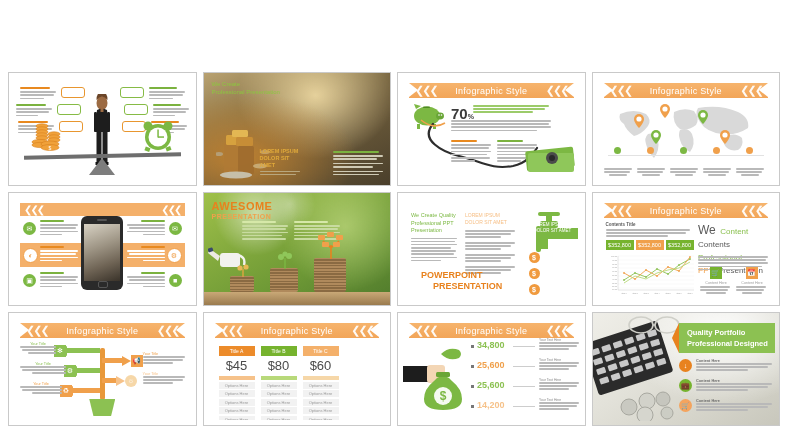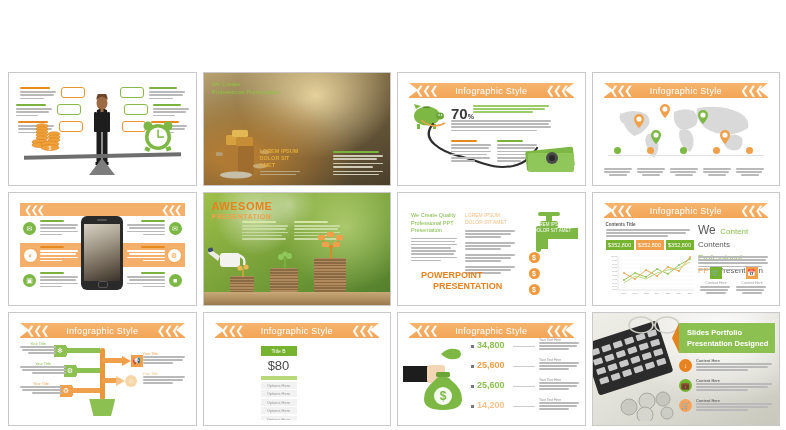--- a/index.html
+++ b/index.html
@@ -771,24 +771,46 @@
       </div>
     </div>
 
     <div class="slide">
       <div class="inner">
         <div class="ribbon">
           <span class="chev l">❮❮❮</span>
           <span class="rtxt">Infographic Style</span>
           <span class="chev r">❮❮❮</span>
         </div>
+        <div class="pcol" style="left:10px">
+          <div class="phead" style="background:#ec8b2a">Title A</div>
+          <div class="pprice">$45</div>
+          <div class="pbar" style="background:#f6c28a"></div>
+          <div class="prow">Options Here</div>
+          <div class="prow">Options Here</div>
+          <div class="prow">Options Here</div>
+          <div class="prow">Options Here</div>
+          <div class="prow">Options Here</div>
+
+        </div>
         <div class="pcol" style="left:52px">
           <div class="phead" style="background:#76b32e">Title B</div>
           <div class="pprice">$80</div>
           <div class="pbar" style="background:#b8d97a"></div>
+          <div class="prow">Options Here</div>
+          <div class="prow">Options Here</div>
+          <div class="prow">Options Here</div>
+          <div class="prow">Options Here</div>
+          <div class="prow">Options Here</div>
+
+        </div>
+        <div class="pcol" style="left:94px">
+          <div class="phead" style="background:#f4b06a">Title C</div>
+          <div class="pprice">$60</div>
+          <div class="pbar" style="background:#f6d7a8"></div>
           <div class="prow">Options Here</div>
           <div class="prow">Options Here</div>
           <div class="prow">Options Here</div>
           <div class="prow">Options Here</div>
           <div class="prow">Options Here</div>
 
         </div>
       </div>
     </div>
 
@@ -899,22 +921,22 @@
 
         <svg style="position:absolute;left:22px;bottom:4px;width:72px;height:36px" viewBox="0 0 72 36">
           <circle cx="14" cy="22" r="8" fill="#c9c9c1" stroke="#a8a8a0"></circle>
           <circle cx="32" cy="16" r="8" fill="#d2d2ca" stroke="#a8a8a0"></circle>
           <circle cx="48" cy="14" r="7" fill="#c6c6be" stroke="#a8a8a0"></circle>
           <circle cx="30" cy="30" r="8" fill="#d6d6ce" stroke="#a8a8a0"></circle>
           <circle cx="52" cy="28" r="6" fill="#cccdc4" stroke="#a8a8a0"></circle>
         </svg>
 
         <div class="gtitle">
-          <div class="gt">Slides Portfolio</div>
-          <div class="gt" style="padding-top:0">Presentation Designed</div>
+          <div class="gt">Quality Portfolio</div>
+          <div class="gt" style="padding-top:0">Professional Designed</div>
         </div>
 
         <div style="position:absolute;right:4px;top:46px;width:96px">
           <div class="ic" style="left:auto;position:relative;float:left;background:#e8821e">↓</div>
           <div style="margin-left:17px">
             <div style="color:#6a6a6a;font-size:3.8px;font-weight:bold">Content Here</div>
             <div class="ln" style="width:76px"></div>
               <div class="ln" style="width:72px"></div>
               <div class="ln" style="width:52px"></div>
           </div>

